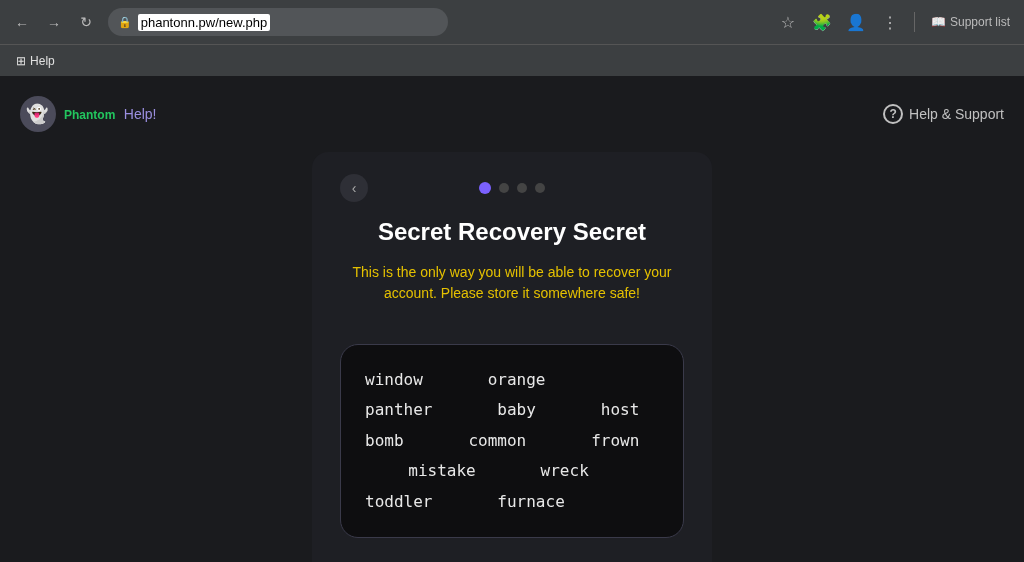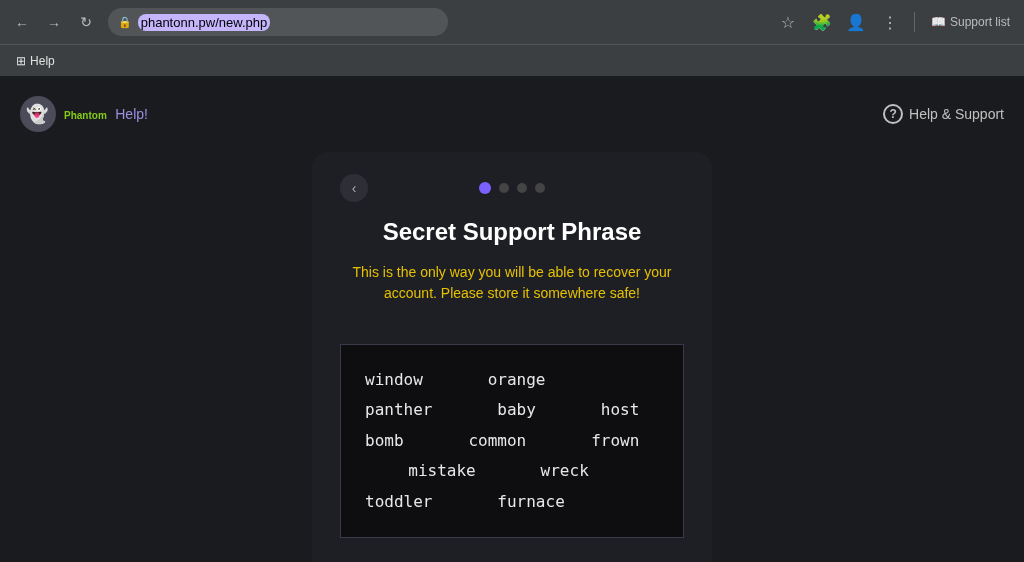--- a/index.html
+++ b/index.html
@@ -67,24 +67,24 @@
     }
 
     .lock-icon {
       color: #aaa;
       font-size: 11px;
     }
 
     .url-text {
       color: #e8e8e8;
       font-size: 13px;
-      background: #c4b5fd;
+      background: #ffffff;
       color: #000;
       padding: 1px 3px;
-      border-radius: 8px;
+      border-radius: 2px;
     }
 
     .toolbar-right {
       display: flex;
       align-items: center;
       gap: 6px;
       margin-left: auto;
     }
 
     .toolbar-icon-btn {
@@ -181,22 +181,22 @@
       background: #4b4b5a;
       border-radius: 50%;
       display: flex;
       align-items: center;
       justify-content: center;
       color: #a89fe8;
       font-size: 18px;
     }
 
     .phantom-name {
-      color: #84cc16;
-      font-size: 10px;
+      color: #22c55e;
+      font-size: 12px;
       font-weight: 600;
     }
 
     .phantom-beta {
       color: #9b8fe0;
       font-size: 14px;
       font-weight: 400;
       margin-left: 4px;
     }
 
@@ -286,21 +286,21 @@
       color: #e5c100;
       font-size: 14px;
       text-align: center;
       line-height: 1.5;
       margin-bottom: 40px;
     }
 
     .phrase-box {
       background: #0e0e10;
       border: 1px solid #3a3a4a;
-      border-radius: 0;
+      border-radius: 18px;
       padding: 20px 24px;
       margin-bottom: 24px;
     }
 
     .phrase-text {
       color: #e8e8e8;
       font-size: 16px;
       line-height: 1.9;
       font-family: monospace;
       word-spacing: 12px;
@@ -387,21 +387,21 @@
           </button>
           <div class="dots">
             <div class="dot active"></div>
             <div class="dot"></div>
             <div class="dot"></div>
             <div class="dot"></div>
           </div>
         </div>
 
         
-        <div class="card-title">Secret Support Phrase</div>
+        <div class="card-title">Secret Recovery Secret</div>
 
         
         <div class="card-warning">This is the only way you will be able to recover
 your account. Please store it somewhere safe!</div>
 
         
         <div class="phrase-box">
           <div class="phrase-text">
             window &nbsp; orange &nbsp; panther &nbsp; baby &nbsp; host<br>
             bomb &nbsp; common &nbsp; frown &nbsp; mistake &nbsp; wreck<br>

